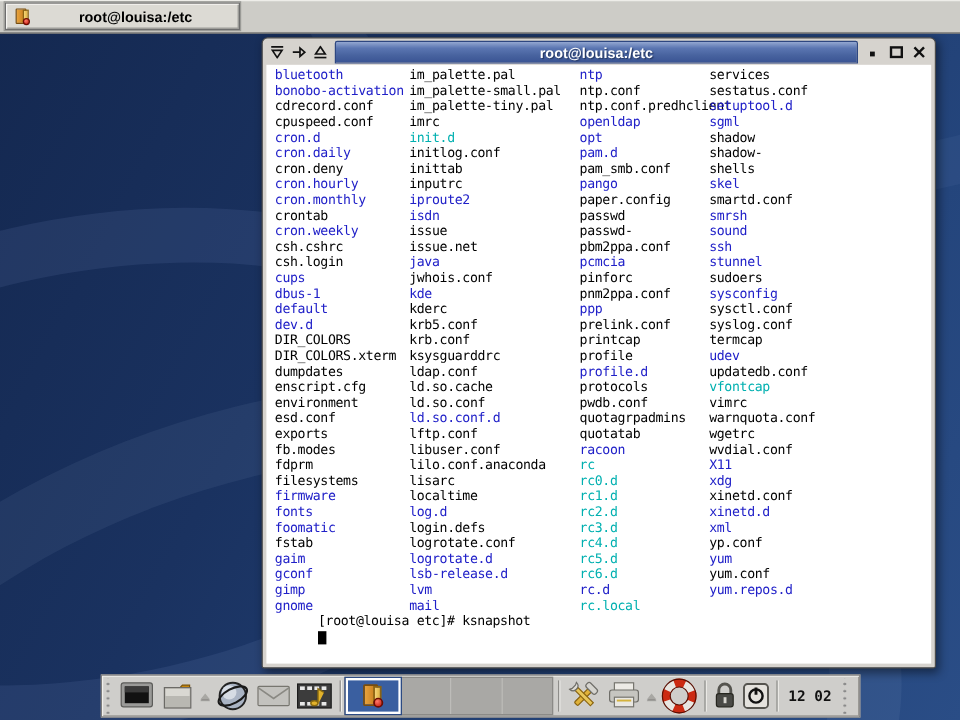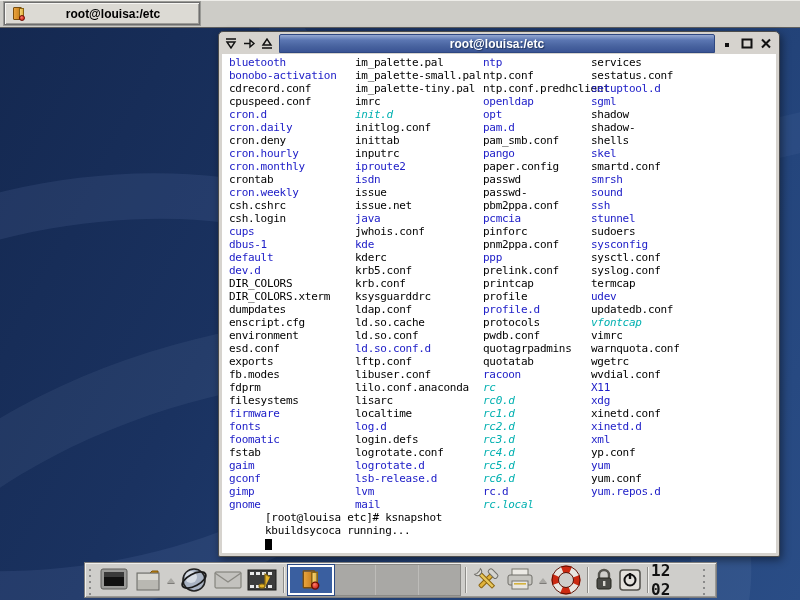--- a/index.html
+++ b/index.html
@@ -50,24 +50,24 @@
     border:1px solid #2e4781; border-radius:2px 2px 0 0; }
   .tb-title span { color:#ffffff; font-weight:bold; font-size:12px;
     text-shadow:1px 1px 1px #24365e; }
   .tb-right { display:flex; align-items:center; gap:3px; padding:0 3px 0 5px; background:#d6d3ce; }
 
   #content { position:absolute; left:3px; top:22px; right:3px; bottom:3px; background:#ffffff;
     overflow:hidden; cursor:text;padding-left:34px; }
   .tcol { position:absolute; top:2px; }
   .tcol, .tline { font-family:"DejaVu Sans Mono", monospace; font-size:11px;
     line-height:13px; letter-spacing:-0.3px; white-space:pre; }
-  .c1 { left:7px; } .c2 { left:133px; } .c3 { left:249px;margin-left:12px; } .c4 { left:369px; }
+  .c1 { left:7px; } .c2 { left:119px; } .c3 { left:249px;margin-left:12px; } .c4 { left:369px; }
   .f-dir  { color:var(--dir-color); }
   .f-file { color:var(--file-color); }
-  .f-sym  { color:var(--sym-color);font-style:italic; }
+  .f-sym  { color:var(--sym-color); }
   #promptblock { position:absolute; left:7px; top:457px;margin-left:36px; }
   .tline { color:#000; }
   #cursor { display:inline-block; width:7px; height:11px; background:#000;
     vertical-align:middle; margin-top:1px; }
 
   
   #panel { position:absolute; left:84px; top:562px; width:633px; height:36px;
     background:#cfcecb; border:1px solid #7d7d7d;
     box-shadow:inset 1px 1px 0 #f0efec, inset -1px -1px 0 #9a9995;
     display:flex; align-items:center; }
@@ -78,22 +78,22 @@
   .parrow { width:12px; height:32px; display:flex; align-items:center; justify-content:center; cursor:pointer; }
   .parrow i { width:0; height:0; border-left:4px solid transparent; border-right:4px solid transparent;
     border-bottom:5px solid #a9a8a4; filter:drop-shadow(0 1px 0 #7c7b78); }
   .psep { width:8px; height:30px; display:flex; align-items:center; justify-content:center; }
   .psep i { width:1px; height:26px; background:#8e8d8a; box-shadow:1px 0 0 #f0efec; }
   #taskcells { width:174px; height:32px; display:flex; background:#a9a8a5; border:1px solid #8b8a87; }
   .tcell { flex:1; border-right:1px solid #bdbcb9; display:flex; align-items:center; justify-content:center; }
   .tcell:last-child { border-right:none; }
   .tcell.active { background:#3a5fa0; border:2px solid #ffffff; outline:1px solid #2c4a83; cursor:pointer; }
   .tcell.active .kicon { transform:scale(1.4); }
-  #clock { width:48px; font-family:"DejaVu Sans Mono", monospace;
-    font-size:16px; font-weight:bold; color:#111; letter-spacing:0px; cursor:pointer; }
+  #clock { width:48px; text-align:center; font-family:"DejaVu Sans Mono", monospace;
+    font-size:12px; font-weight:bold; color:#111; letter-spacing:0px; cursor:pointer; }
 </style>
 </head>
 <body>
 
 <div id="desktop">
   <div class="swirl s1"></div>
   <div class="swirl s2"></div>
   <div class="swirl s3"></div>
 </div>
 
@@ -148,21 +148,20 @@
       </span>
     </div>
   </div>
   <div id="content">
     <div class="tcol c1" id="col0"><div class="file f-dir">bluetooth</div><div class="file f-dir">bonobo-activation</div><div class="file f-file">cdrecord.conf</div><div class="file f-file">cpuspeed.conf</div><div class="file f-dir">cron.d</div><div class="file f-dir">cron.daily</div><div class="file f-file">cron.deny</div><div class="file f-dir">cron.hourly</div><div class="file f-dir">cron.monthly</div><div class="file f-file">crontab</div><div class="file f-dir">cron.weekly</div><div class="file f-file">csh.cshrc</div><div class="file f-file">csh.login</div><div class="file f-dir">cups</div><div class="file f-dir">dbus-1</div><div class="file f-dir">default</div><div class="file f-dir">dev.d</div><div class="file f-file">DIR_COLORS</div><div class="file f-file">DIR_COLORS.xterm</div><div class="file f-file">dumpdates</div><div class="file f-file">enscript.cfg</div><div class="file f-file">environment</div><div class="file f-file">esd.conf</div><div class="file f-file">exports</div><div class="file f-file">fb.modes</div><div class="file f-file">fdprm</div><div class="file f-file">filesystems</div><div class="file f-dir">firmware</div><div class="file f-dir">fonts</div><div class="file f-dir">foomatic</div><div class="file f-file">fstab</div><div class="file f-dir">gaim</div><div class="file f-dir">gconf</div><div class="file f-dir">gimp</div><div class="file f-dir">gnome</div></div>
     <div class="tcol c2" id="col1"><div class="file f-file">im_palette.pal</div><div class="file f-file">im_palette-small.pal</div><div class="file f-file">im_palette-tiny.pal</div><div class="file f-file">imrc</div><div class="file f-sym">init.d</div><div class="file f-file">initlog.conf</div><div class="file f-file">inittab</div><div class="file f-file">inputrc</div><div class="file f-dir">iproute2</div><div class="file f-dir">isdn</div><div class="file f-file">issue</div><div class="file f-file">issue.net</div><div class="file f-dir">java</div><div class="file f-file">jwhois.conf</div><div class="file f-dir">kde</div><div class="file f-file">kderc</div><div class="file f-file">krb5.conf</div><div class="file f-file">krb.conf</div><div class="file f-file">ksysguarddrc</div><div class="file f-file">ldap.conf</div><div class="file f-file">ld.so.cache</div><div class="file f-file">ld.so.conf</div><div class="file f-dir">ld.so.conf.d</div><div class="file f-file">lftp.conf</div><div class="file f-file">libuser.conf</div><div class="file f-file">lilo.conf.anaconda</div><div class="file f-file">lisarc</div><div class="file f-file">localtime</div><div class="file f-dir">log.d</div><div class="file f-file">login.defs</div><div class="file f-file">logrotate.conf</div><div class="file f-dir">logrotate.d</div><div class="file f-dir">lsb-release.d</div><div class="file f-dir">lvm</div><div class="file f-dir">mail</div></div>
     <div class="tcol c3" id="col2"><div class="file f-dir">ntp</div><div class="file f-file">ntp.conf</div><div class="file f-file">ntp.conf.predhclient</div><div class="file f-dir">openldap</div><div class="file f-dir">opt</div><div class="file f-dir">pam.d</div><div class="file f-file">pam_smb.conf</div><div class="file f-dir">pango</div><div class="file f-file">paper.config</div><div class="file f-file">passwd</div><div class="file f-file">passwd-</div><div class="file f-file">pbm2ppa.conf</div><div class="file f-dir">pcmcia</div><div class="file f-file">pinforc</div><div class="file f-file">pnm2ppa.conf</div><div class="file f-dir">ppp</div><div class="file f-file">prelink.conf</div><div class="file f-file">printcap</div><div class="file f-file">profile</div><div class="file f-dir">profile.d</div><div class="file f-file">protocols</div><div class="file f-file">pwdb.conf</div><div class="file f-file">quotagrpadmins</div><div class="file f-file">quotatab</div><div class="file f-dir">racoon</div><div class="file f-sym">rc</div><div class="file f-sym">rc0.d</div><div class="file f-sym">rc1.d</div><div class="file f-sym">rc2.d</div><div class="file f-sym">rc3.d</div><div class="file f-sym">rc4.d</div><div class="file f-sym">rc5.d</div><div class="file f-sym">rc6.d</div><div class="file f-dir">rc.d</div><div class="file f-sym">rc.local</div></div>
     <div class="tcol c4" id="col3"><div class="file f-file">services</div><div class="file f-file">sestatus.conf</div><div class="file f-dir">setuptool.d</div><div class="file f-dir">sgml</div><div class="file f-file">shadow</div><div class="file f-file">shadow-</div><div class="file f-file">shells</div><div class="file f-dir">skel</div><div class="file f-file">smartd.conf</div><div class="file f-dir">smrsh</div><div class="file f-dir">sound</div><div class="file f-dir">ssh</div><div class="file f-dir">stunnel</div><div class="file f-file">sudoers</div><div class="file f-dir">sysconfig</div><div class="file f-file">sysctl.conf</div><div class="file f-file">syslog.conf</div><div class="file f-file">termcap</div><div class="file f-dir">udev</div><div class="file f-file">updatedb.conf</div><div class="file f-sym">vfontcap</div><div class="file f-file">vimrc</div><div class="file f-file">warnquota.conf</div><div class="file f-file">wgetrc</div><div class="file f-file">wvdial.conf</div><div class="file f-dir">X11</div><div class="file f-dir">xdg</div><div class="file f-file">xinetd.conf</div><div class="file f-dir">xinetd.d</div><div class="file f-dir">xml</div><div class="file f-file">yp.conf</div><div class="file f-dir">yum</div><div class="file f-file">yum.conf</div><div class="file f-dir">yum.repos.d</div></div>
     <div id="promptblock">
       <div class="tline">[root@louisa etc]# ksnapshot</div>
-      <div class="tline">kbuildsycoca running...</div>
       <div class="tline"><span id="cursor"></span></div>
     </div>
   </div>
 </div>
 
 <div id="panel">
   <div class="phandle"></div>
 
   <div class="pbtn">
     <svg width="28" height="24">

